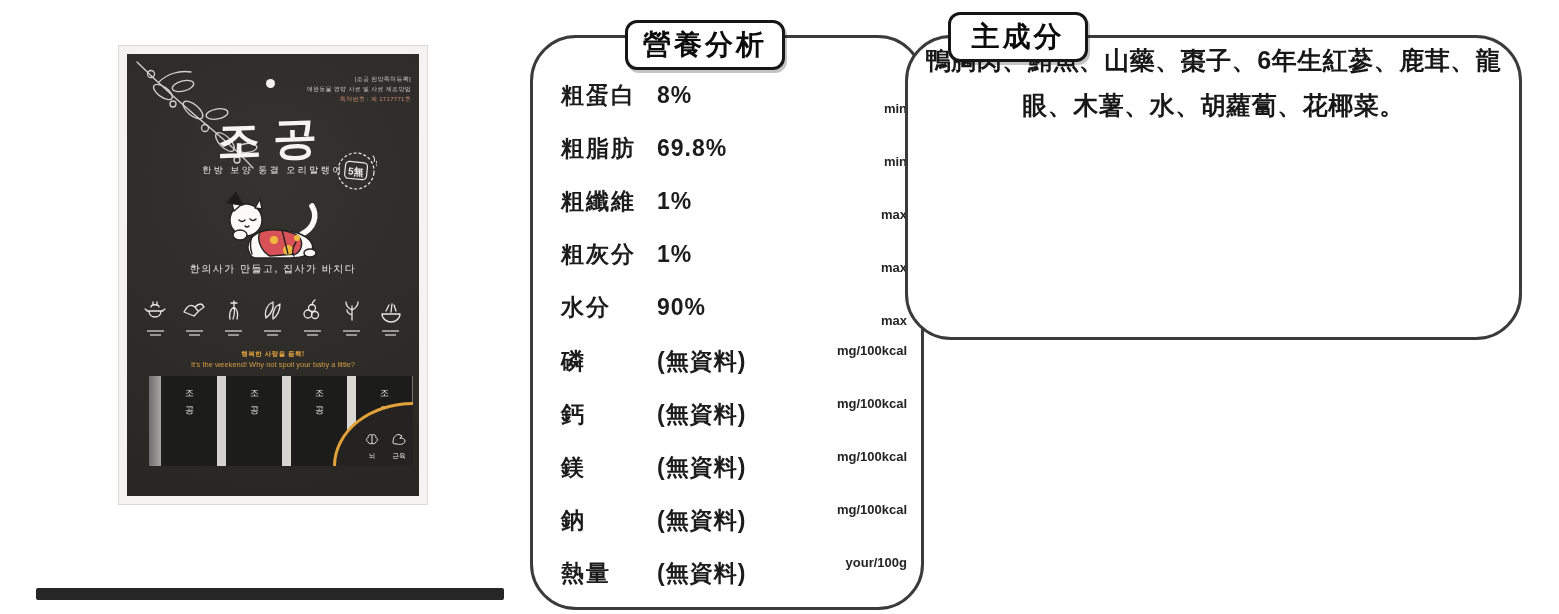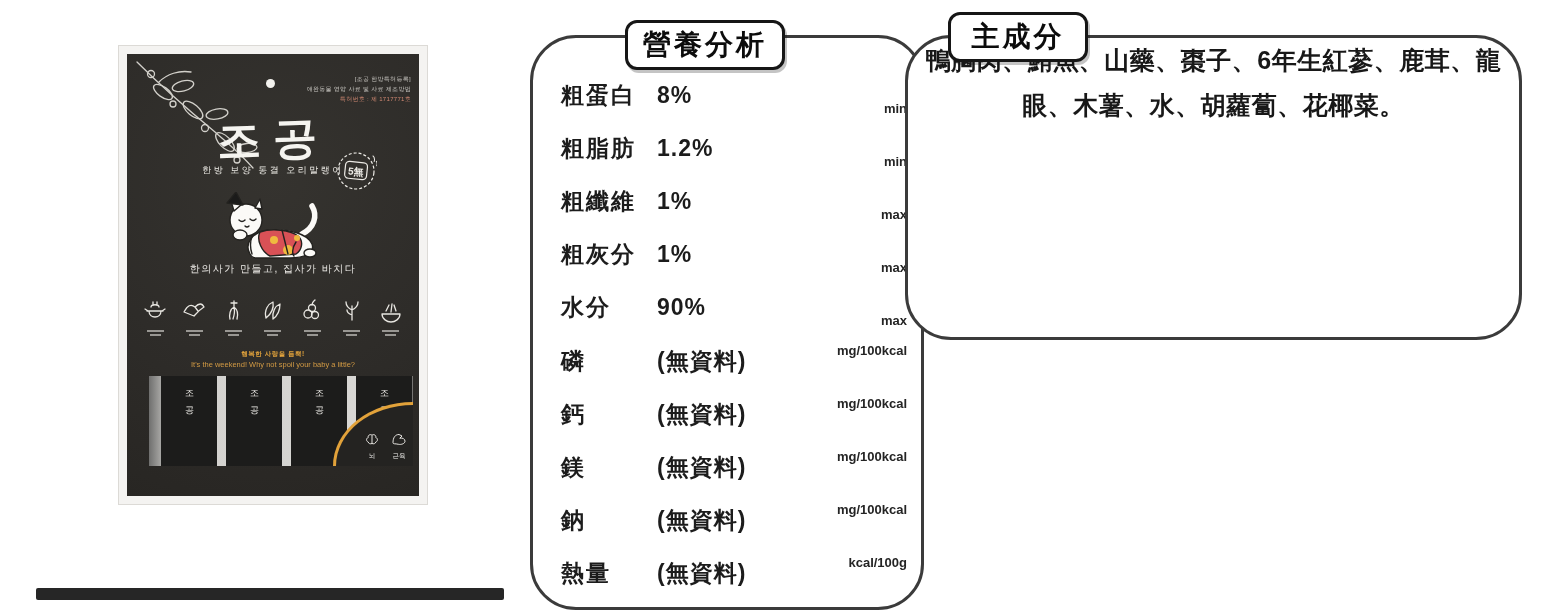--- a/index.html
+++ b/index.html
@@ -252,21 +252,21 @@
 
   <section class="panel nutrition-panel">
     <div class="n-rows">
         <div class="n-row">
           <span class="n-label">粗蛋白</span>
           <span class="n-value">8%</span>
           <span class="n-unit low">min</span>
         </div>
         <div class="n-row">
           <span class="n-label">粗脂肪</span>
-          <span class="n-value">1.2%</span>
+          <span class="n-value">69.8%</span>
           <span class="n-unit low">min</span>
         </div>
         <div class="n-row">
           <span class="n-label">粗纖維</span>
           <span class="n-value">1%</span>
           <span class="n-unit low">max</span>
         </div>
         <div class="n-row">
           <span class="n-label">粗灰分</span>
           <span class="n-value">1%</span>
@@ -293,21 +293,21 @@
           <span class="n-unit high">mg/100kcal</span>
         </div>
         <div class="n-row">
           <span class="n-label">鈉</span>
           <span class="n-value">(無資料)</span>
           <span class="n-unit high">mg/100kcal</span>
         </div>
         <div class="n-row">
           <span class="n-label">熱量</span>
           <span class="n-value">(無資料)</span>
-          <span class="n-unit high">kcal/100g</span>
+          <span class="n-unit high">your/100g</span>
         </div>
       </div>
   </section>
   <div class="tab tab-nutrition">營養分析</div>
 
   <section class="panel ingredients-panel">
     <p class="ingredients-text">鴨胸肉、鮪魚、山藥、棗子、6年生紅蔘、鹿茸、龍眼、木薯、水、胡蘿蔔、花椰菜。</p>
   </section>
   <div class="tab tab-ingredients">主成分</div>
 

